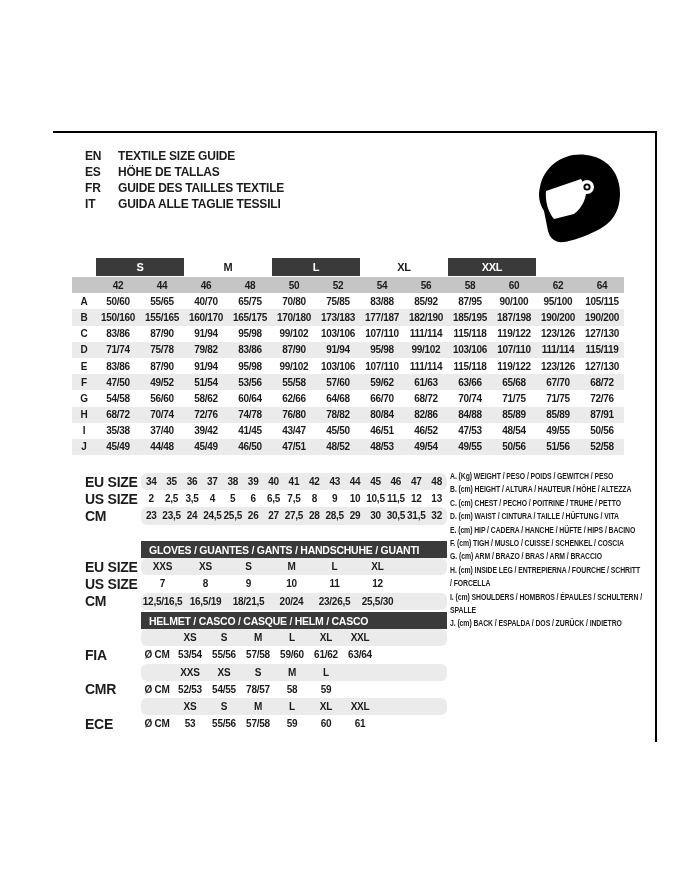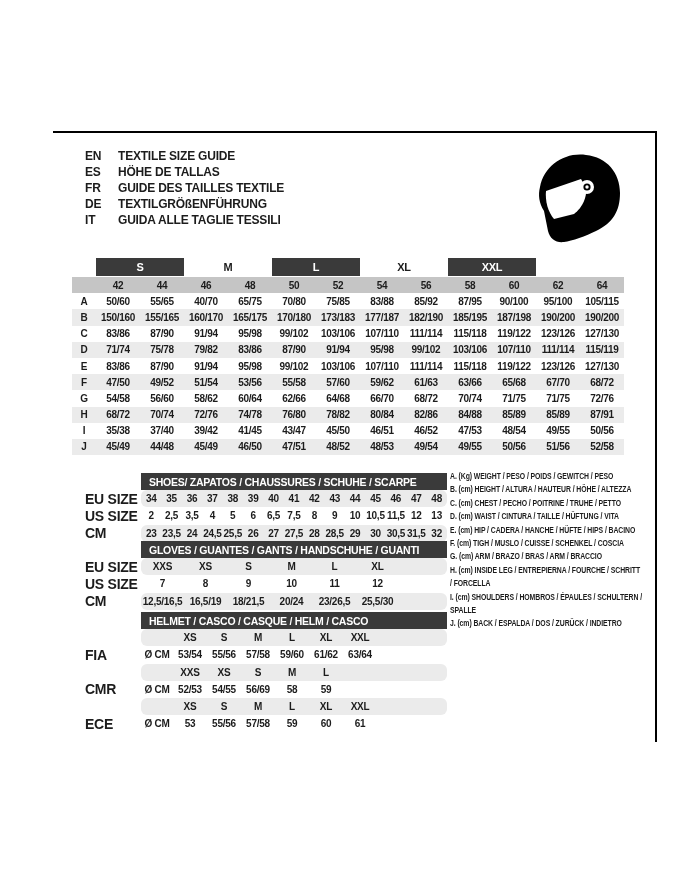--- a/index.html
+++ b/index.html
@@ -57,24 +57,20 @@
         <div class="lang-code">EN</div>
         <div class="lang-text">TEXTILE SIZE GUIDE</div>
       </div>
       <div class="lang-row">
         <div class="lang-code">ES</div>
         <div class="lang-text">HÖHE DE TALLAS</div>
       </div>
       <div class="lang-row">
         <div class="lang-code">FR</div>
         <div class="lang-text">GUIDE DES TAILLES TEXTILE</div>
-      </div>
-      <div class="lang-row">
-        <div class="lang-code">DE</div>
-        <div class="lang-text">TEXTILGRÖßENFÜHRUNG</div>
       </div>
       <div class="lang-row">
         <div class="lang-code">IT</div>
         <div class="lang-text">GUIDA ALLE TAGLIE TESSILI</div>
       </div>
     </div>
 
   <svg class="helmet-svg" width="90" height="95" viewBox="0 0 90 95" aria-hidden="true">
     <path fill="#000" d="M53 3 C74 5, 87 21, 87 41 C87 59, 80 71, 63 79 C53 84, 39 89, 31 90 C23 91, 17 87, 15 79 L11 59 C6 51, 5 43, 7 35 C11 14, 31 0, 53 3 Z"></path>
     <path fill="#fff" d="M13 39 L48 27 L53 36 C54 45, 50 55, 41 62 L21 67 C15 60, 12 49, 13 39 Z"></path>
@@ -252,24 +248,20 @@
         <div class="cell">48/53</div>
         <div class="cell">49/54</div>
         <div class="cell">49/55</div>
         <div class="cell">50/56</div>
         <div class="cell">51/56</div>
         <div class="cell">52/58</div>
       </div>
     </div>
 
   <div class="btable" style="top:473px">
-      <div class="trow">
-        <div class="tlabel"></div>
-        <div class="bar">SHOES/ ZAPATOS / CHAUSSURES / SCHUHE / SCARPE</div>
-      </div>
       <div class="trow">
         <div class="tlabel">EU SIZE</div>
         <div class="tbody-row shoes-grid gray">
           <div class="cell">34</div>
           <div class="cell">35</div>
           <div class="cell">36</div>
           <div class="cell">37</div>
           <div class="cell">38</div>
           <div class="cell">39</div>
           <div class="cell">40</div>
@@ -402,21 +394,21 @@
           <div class="cell">M</div>
           <div class="cell">L</div>
         </div>
       </div>
       <div class="trow">
         <div class="tlabel">CMR</div>
         <div class="tbody-row helmet-grid">
           <div class="cell">Ø CM</div>
           <div class="cell">52/53</div>
           <div class="cell">54/55</div>
-          <div class="cell">56/69</div>
+          <div class="cell">78/57</div>
           <div class="cell">58</div>
           <div class="cell">59</div>
         </div>
       </div>
       <div class="trow">
         <div class="tlabel"></div>
         <div class="tbody-row helmet-grid gray">
           <div class="cell"></div>
           <div class="cell">XS</div>
           <div class="cell">S</div>

